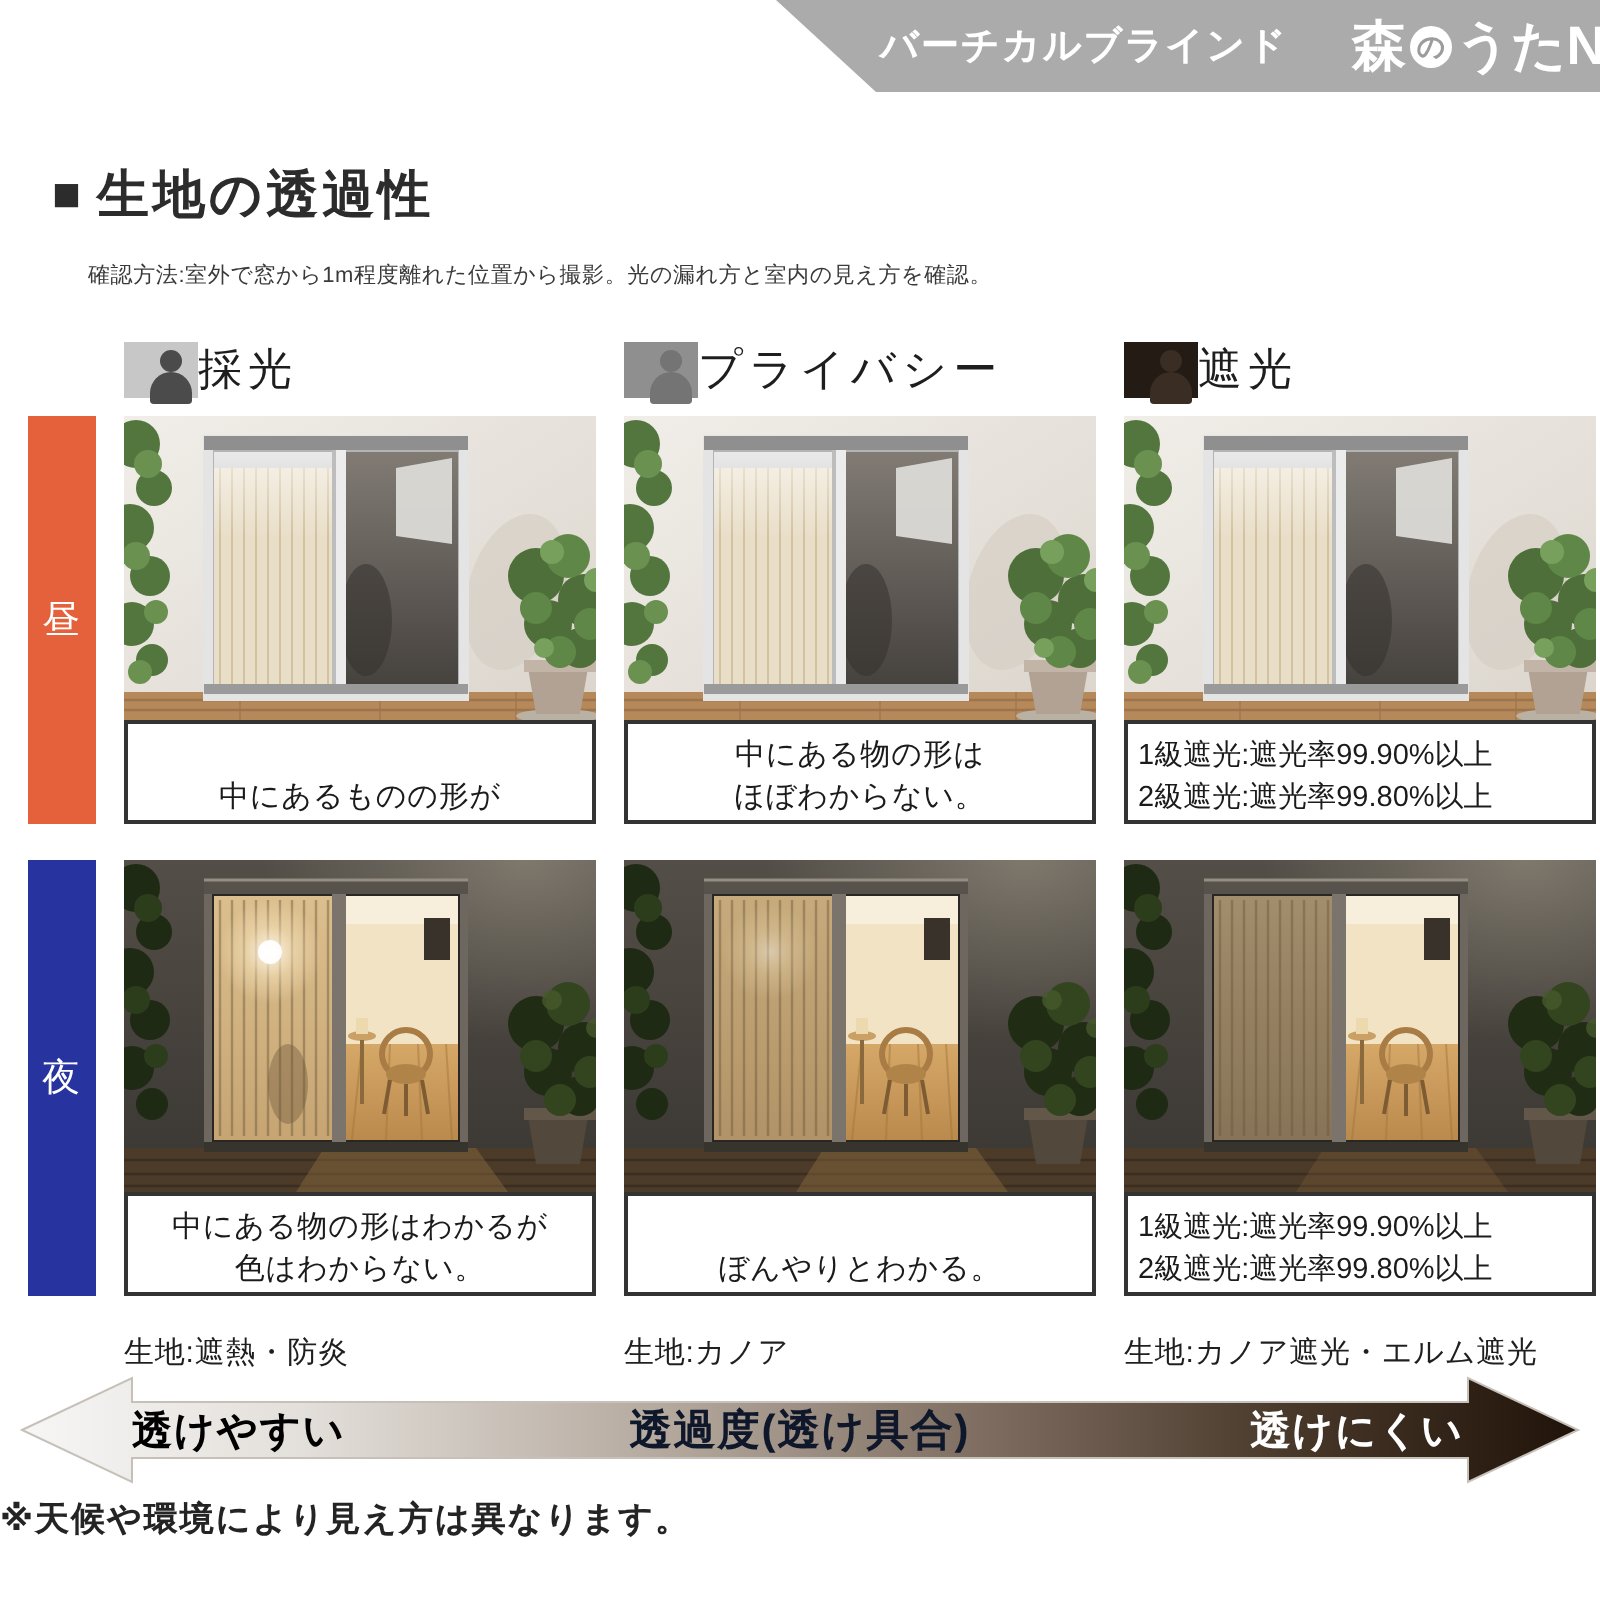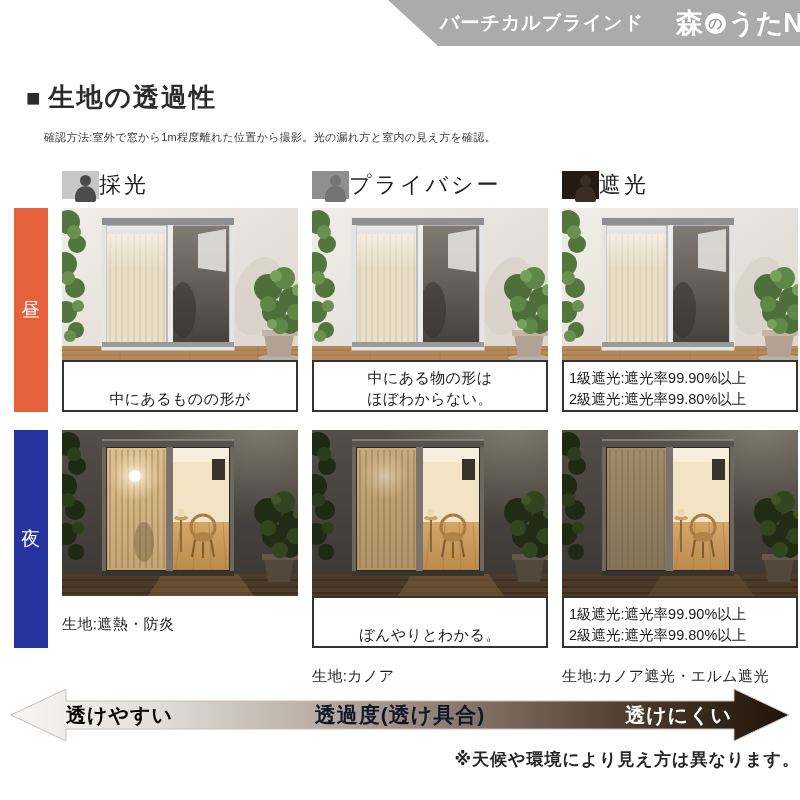--- a/index.html
+++ b/index.html
@@ -52,21 +52,21 @@
   .fabric{margin-top:19px;font-size:15px;color:#1f1f1f;letter-spacing:.4px}
 
   
   .scale-wrap{position:absolute;left:8px;top:686px;width:784px;height:58px}
   .scale-wrap svg{display:block}
   .scale-label{position:absolute;top:0;height:58px;display:flex;align-items:center;font-weight:bold;white-space:nowrap}
   .sl-left{left:58px;color:#000000;font-size:20px;letter-spacing:1px}
   .sl-center{left:0;right:0;justify-content:center;color:#0f172a;font-size:21px;letter-spacing:1px}
   .sl-right{right:60px;color:#fff;font-size:20px;letter-spacing:1px}
 
-  .footnote{position:absolute;left:0;right:0;top:748px;text-align:right;font-size:17px;font-weight:bold;
+  .footnote{position:absolute;left:0;right:0;top:748px;text-align:left;font-size:17px;font-weight:bold;
     color:#242424;letter-spacing:1px}
 </style>
 </head>
 <body>
 
 <div class="header-bar" style="background: rgb(171, 171, 171);">
   <span class="series">バーチカルブラインド</span>
   <span class="brand">
     <span>森</span>
     <span class="no-disc">の</span>
@@ -417,20 +417,24 @@
           <circle cx="233" cy="106" r="8"></circle>
           <circle cx="206" cy="98" r="8"></circle>
           <circle cx="218" cy="120" r="8"></circle>
         </g>
 <g fill="#45592b" opacity=".8">
           <circle cx="214" cy="70" r="5"></circle>
           <circle cx="236" cy="84" r="5"></circle>
         </g>
       </svg>
     </div>
+  <div class="caption">
+    <div>中にある物の形はわかるが</div>
+    <div>色はわからない。</div>
+  </div>
   <div class="fabric">生地:遮熱・防炎</div>
 </div>
 <div class="cell" style="left:312px;top:430px">
   <div class="photo night">
       <svg viewBox="0 0 236 166" width="100%" height="100%" preserveAspectRatio="none">
         <defs>
           <linearGradient id="sc4w" x1="0" y1="0" x2="0" y2="1">
             <stop offset="0" stop-color="#534e47"></stop>
             <stop offset="1" stop-color="#3a3632"></stop>
           </linearGradient>

